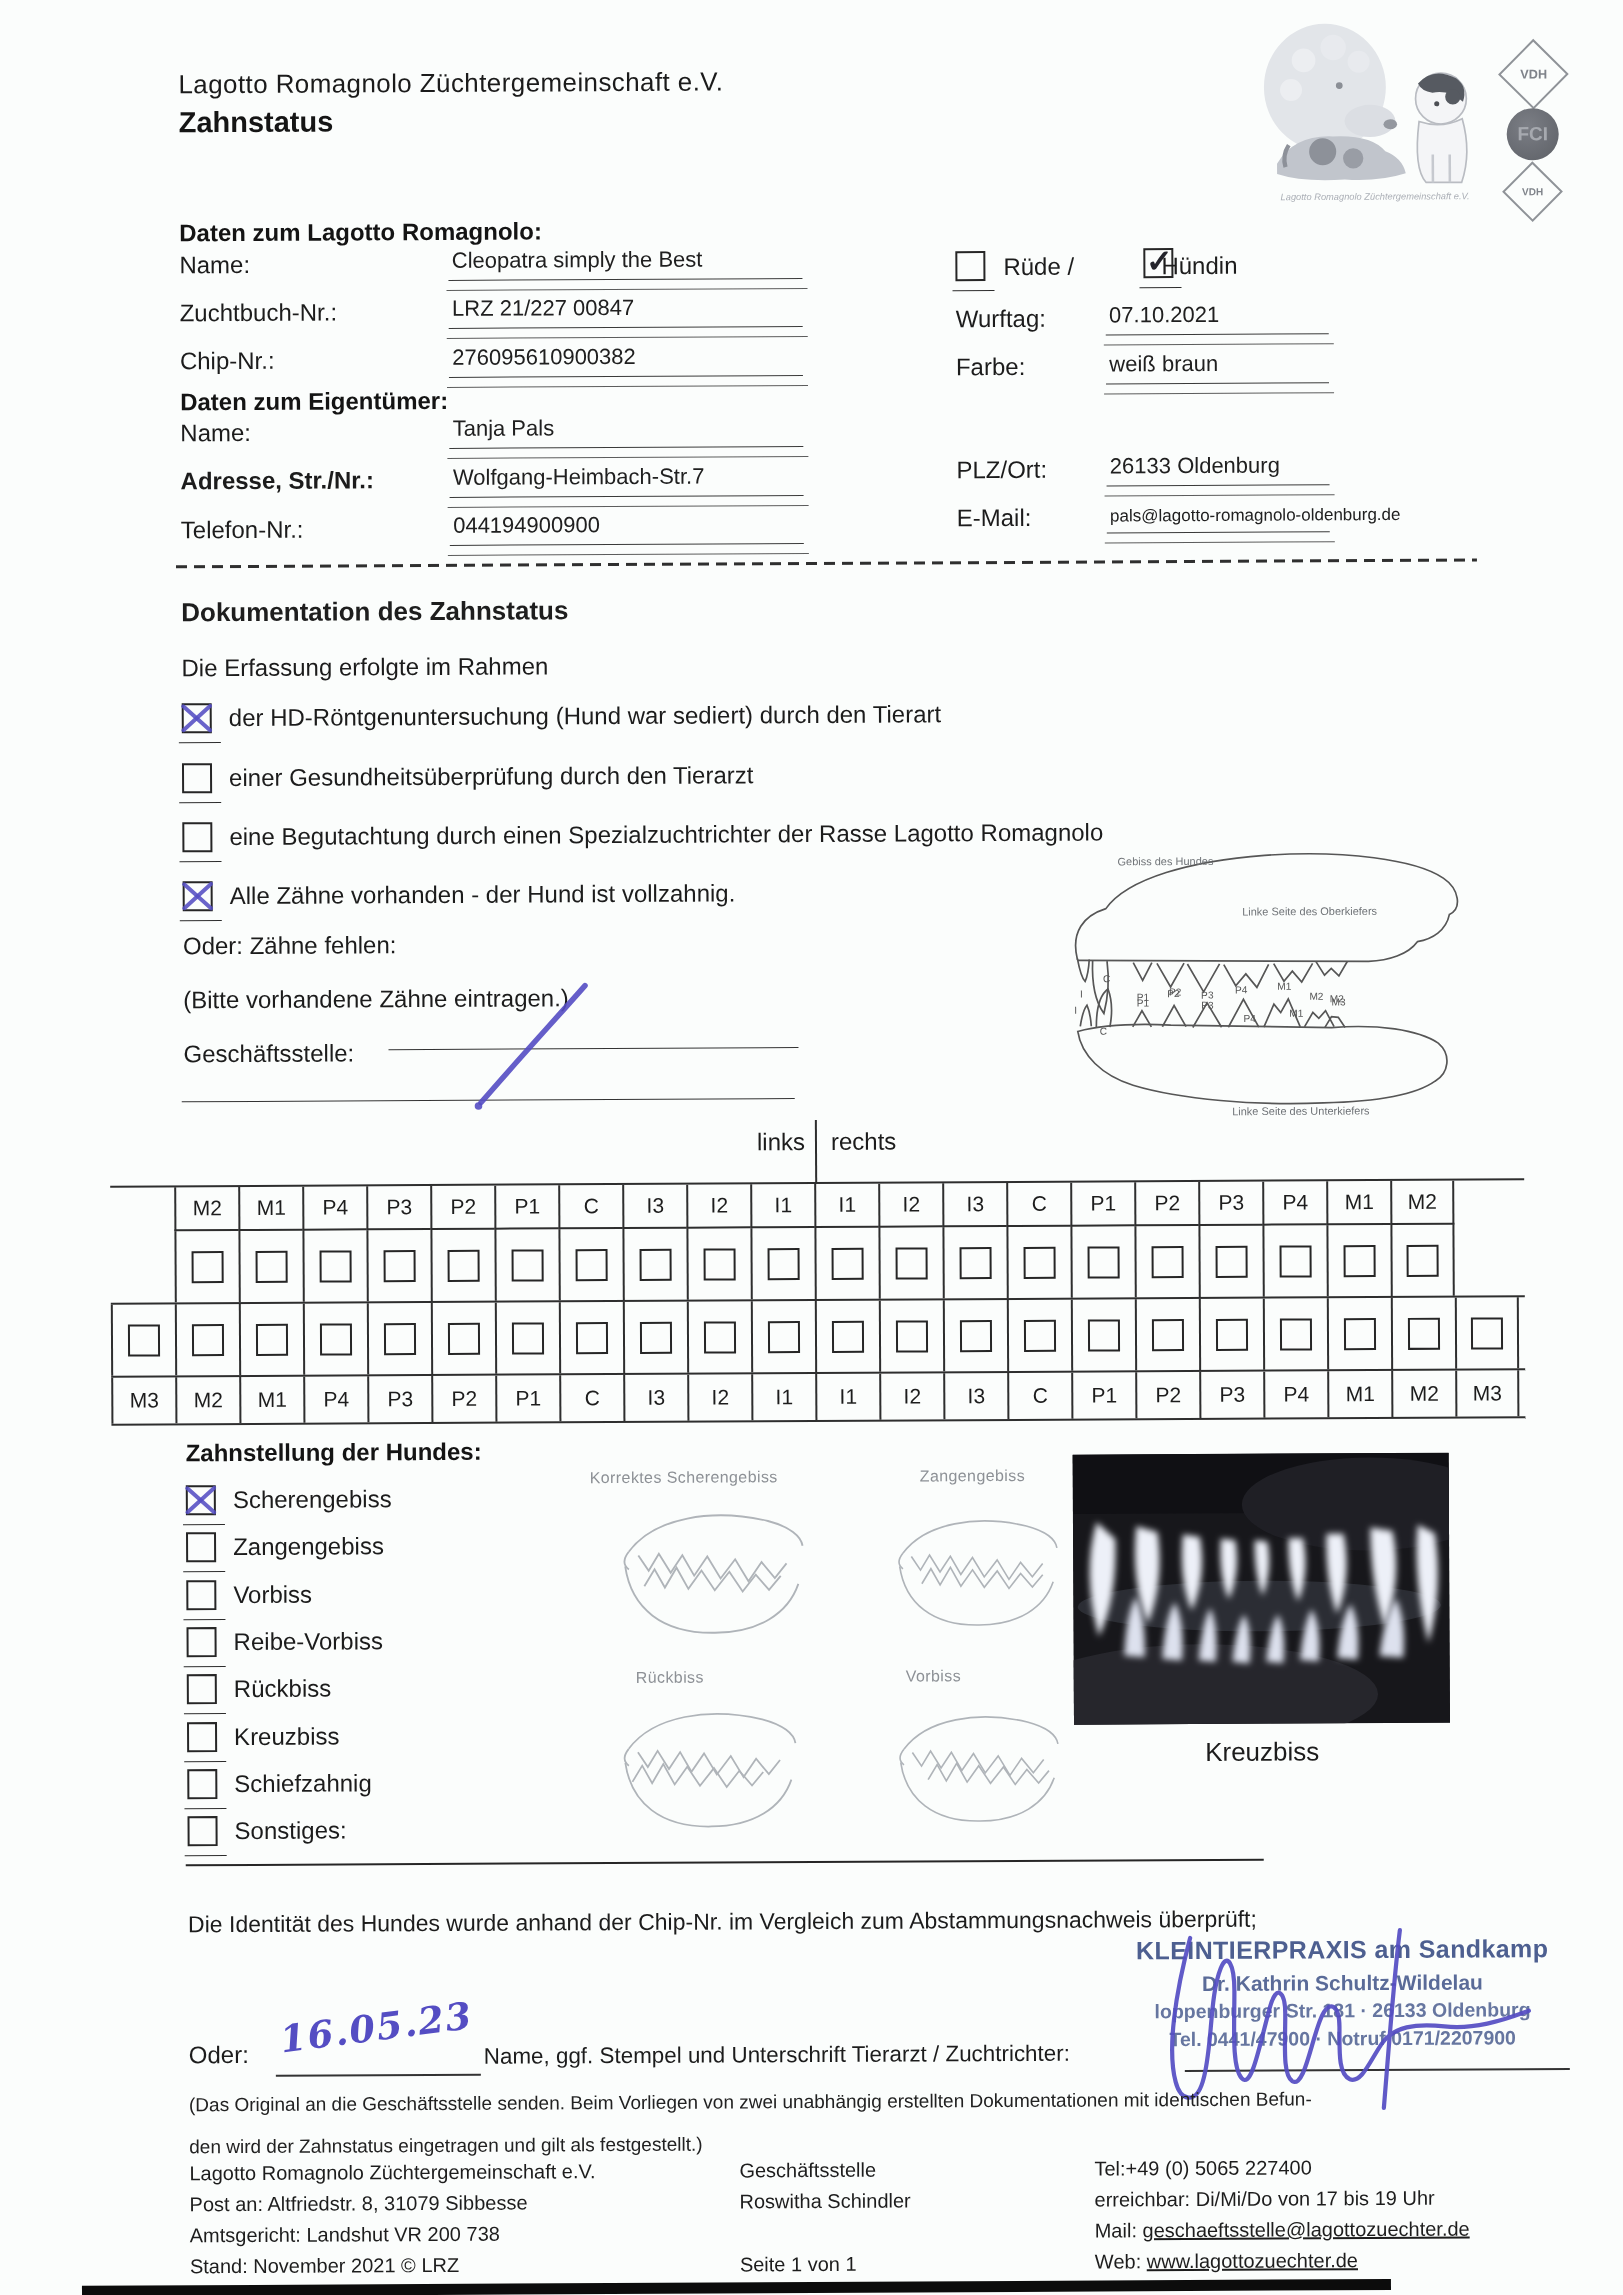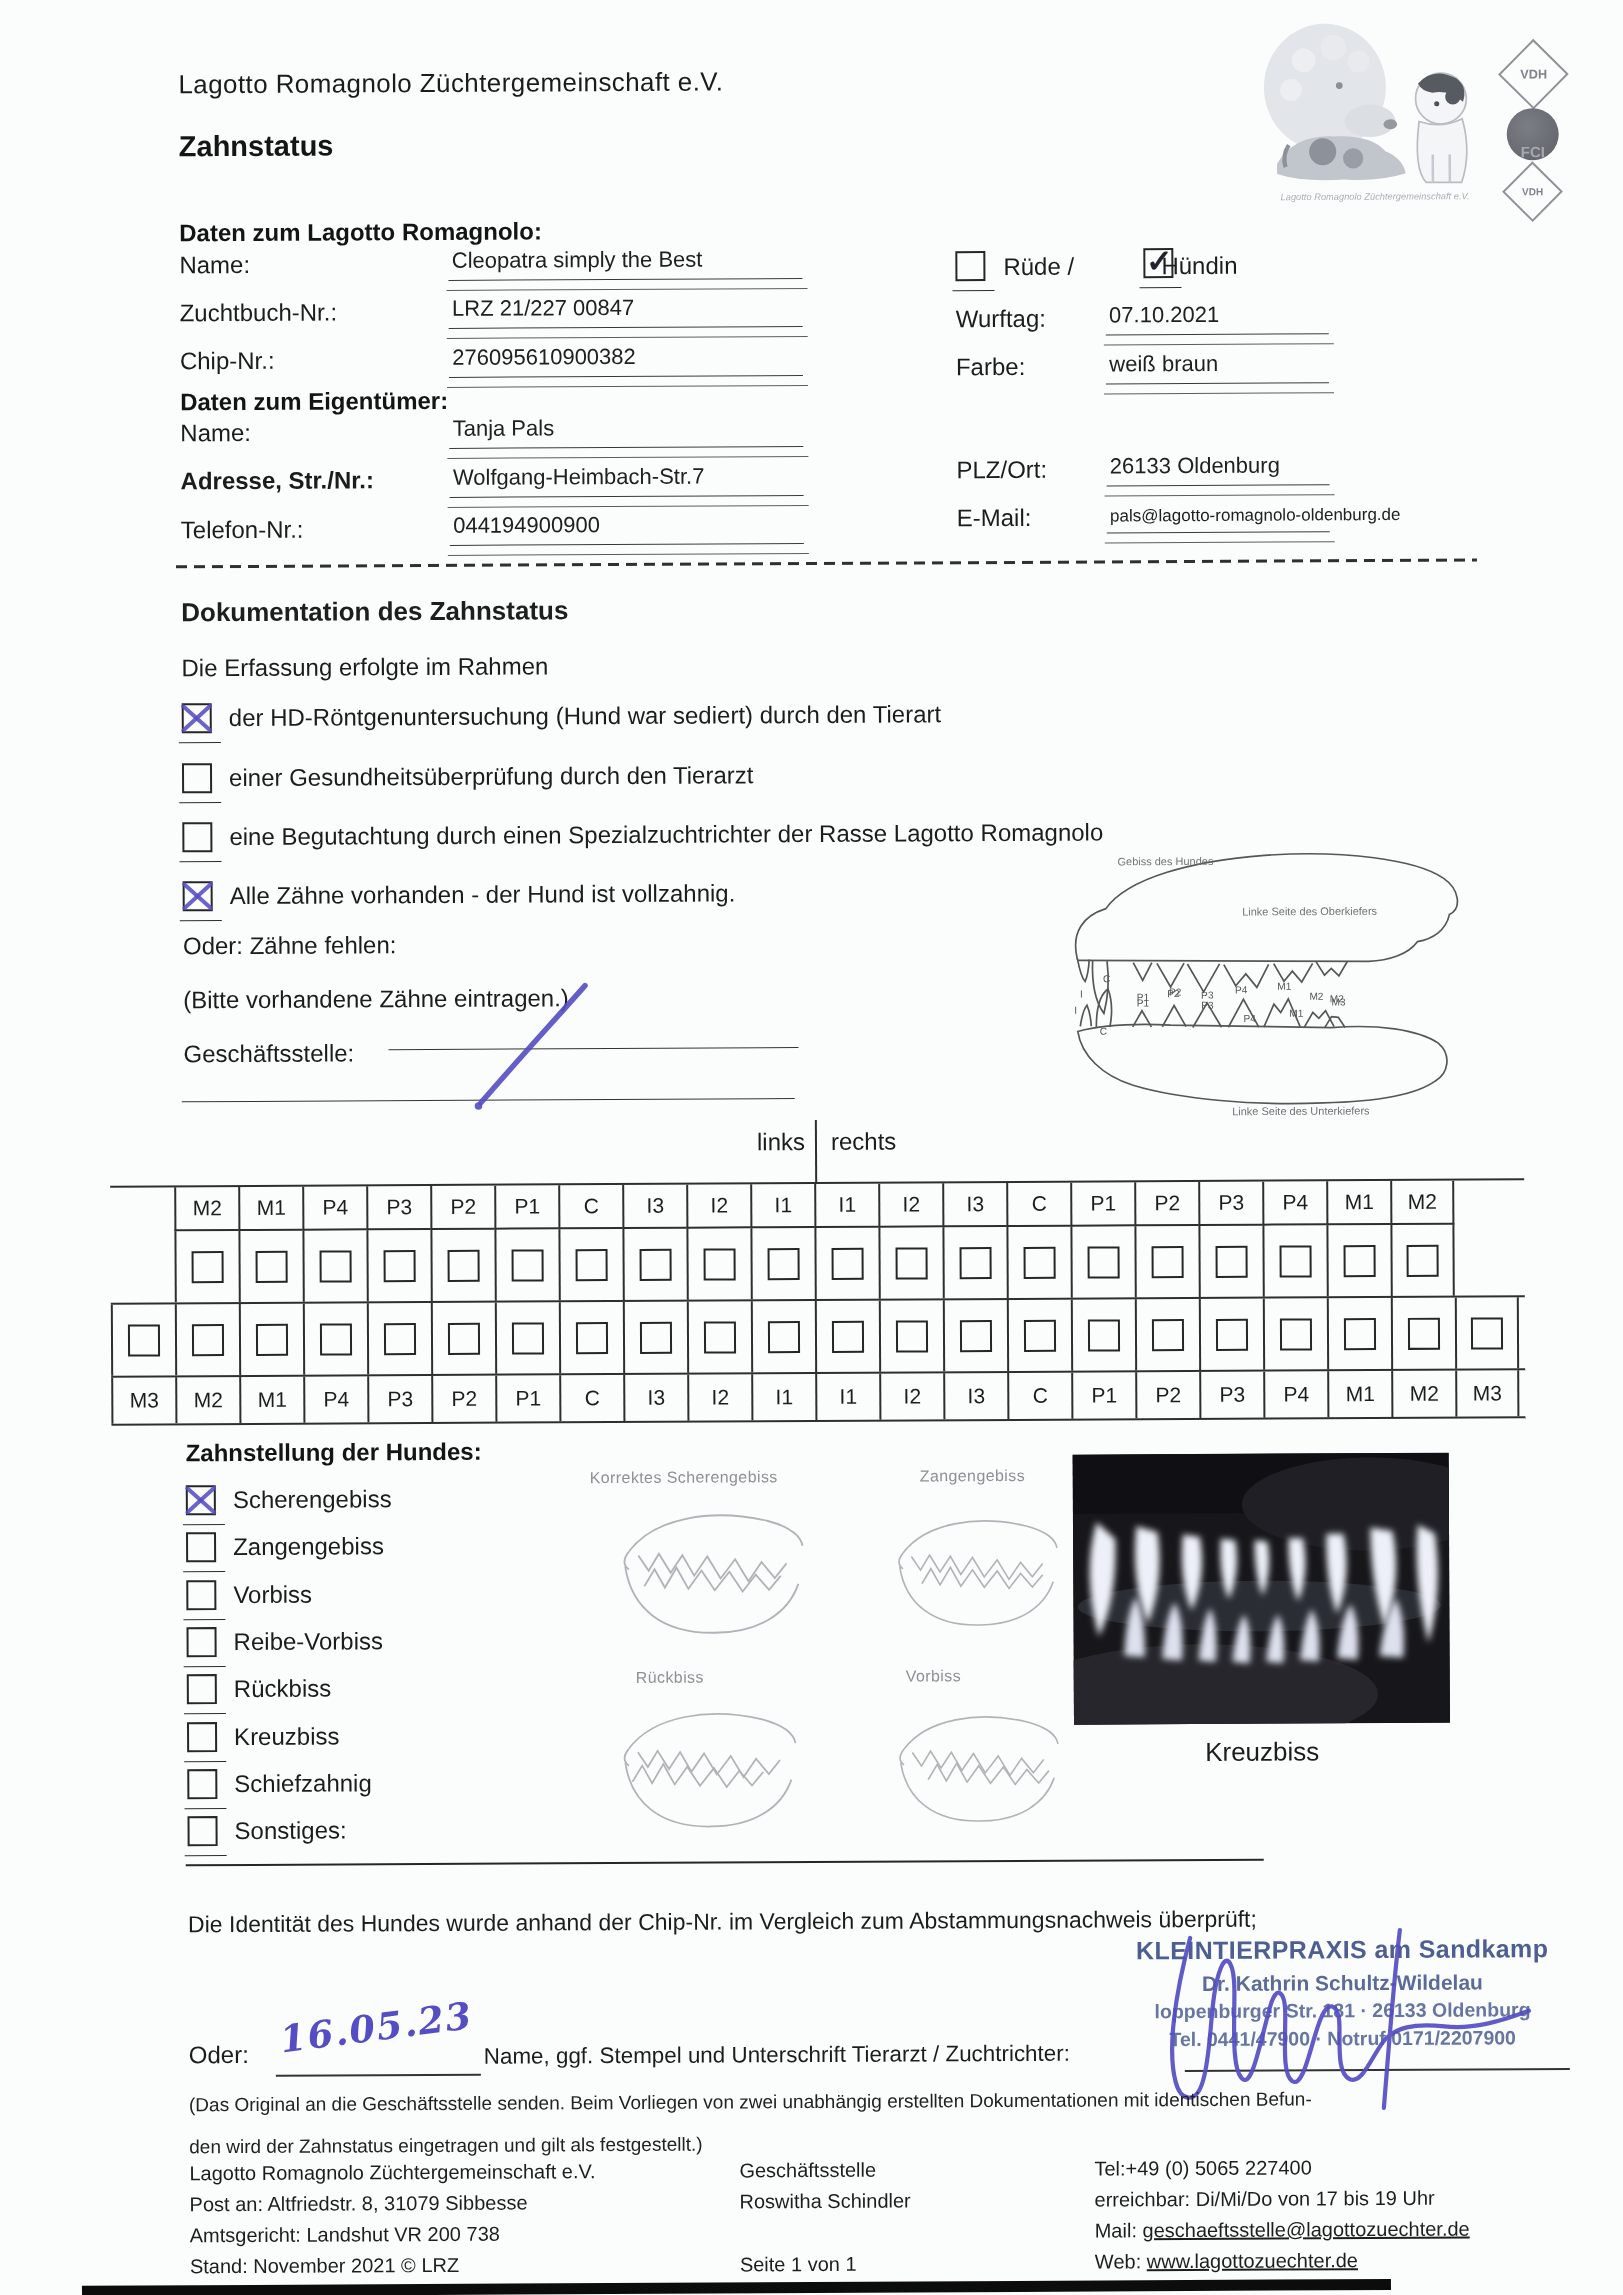--- a/index.html
+++ b/index.html
@@ -55,30 +55,30 @@
   .sketchlabel{font-size:16px;color:#8d9196;letter-spacing:0.4px;}
   .photo{position:absolute;left:1071px;top:1456px;width:376px;height:270px;background:#17171b;}
   .photocap{font-size:26px;color:#1c1c1c;text-align:center;}
   
   .fc{font-size:20px;line-height:31px;color:#1d1d1d;}
   .flink{text-decoration:underline;}
   .note{font-size:19px;color:#222;}
   .seplabel{font-size:24px;color:#1c1c1c;}
   .badge-d{position:absolute;width:46px;height:46px;border:2.5px solid #8f9398;transform:rotate(45deg);display:flex;align-items:center;justify-content:center;}
   .badge-d span{transform:rotate(-45deg);font-weight:bold;color:#7f838a;}
-  .badge-c{position:absolute;width:52px;height:52px;border-radius:50%;background:radial-gradient(circle at 40% 35%,#7b7e85,#5d6066);display:flex;align-items:flex-end;justify-content:center;color:#a6a9af;font-weight:bold;font-size:15px;}
+  .badge-c{position:absolute;width:52px;height:52px;border-radius:50%;background:radial-gradient(circle at 40% 35%,#7b7e85,#5d6066);display:flex;align-items:center;justify-content:center;color:#a6a9af;font-weight:bold;font-size:19px;}
 </style>
 </head>
 <body>
 
 <div id="sheet">
 
   
   <div class="abs title1" style="left:184px;top:66px;">Lagotto Romagnolo Züchtergemeinschaft e.V.</div>
-  <div class="abs title2" style="left:184px;top:103px;margin-top:24px;">Zahnstatus</div>
+  <div class="abs title2" style="left:184px;top:103px;">Zahnstatus</div>
 
   
   <div class="abs" style="left:1250px;top:12px;width:338px;height:199px;">
     <svg width="254" height="195" viewBox="0 0 300 230">
       <ellipse cx="95" cy="92" rx="72" ry="75" fill="#e2e5e9"></ellipse>
       <ellipse cx="148" cy="132" rx="30" ry="19" fill="#dbdee3"></ellipse>
       <circle cx="70" cy="60" r="14" fill="#eceef1"></circle>
         <circle cx="105" cy="45" r="15" fill="#e8eaee"></circle>
       <circle cx="135" cy="62" r="13" fill="#e8eaee"></circle>
         <circle cx="55" cy="95" r="13" fill="#eceef1"></circle>

